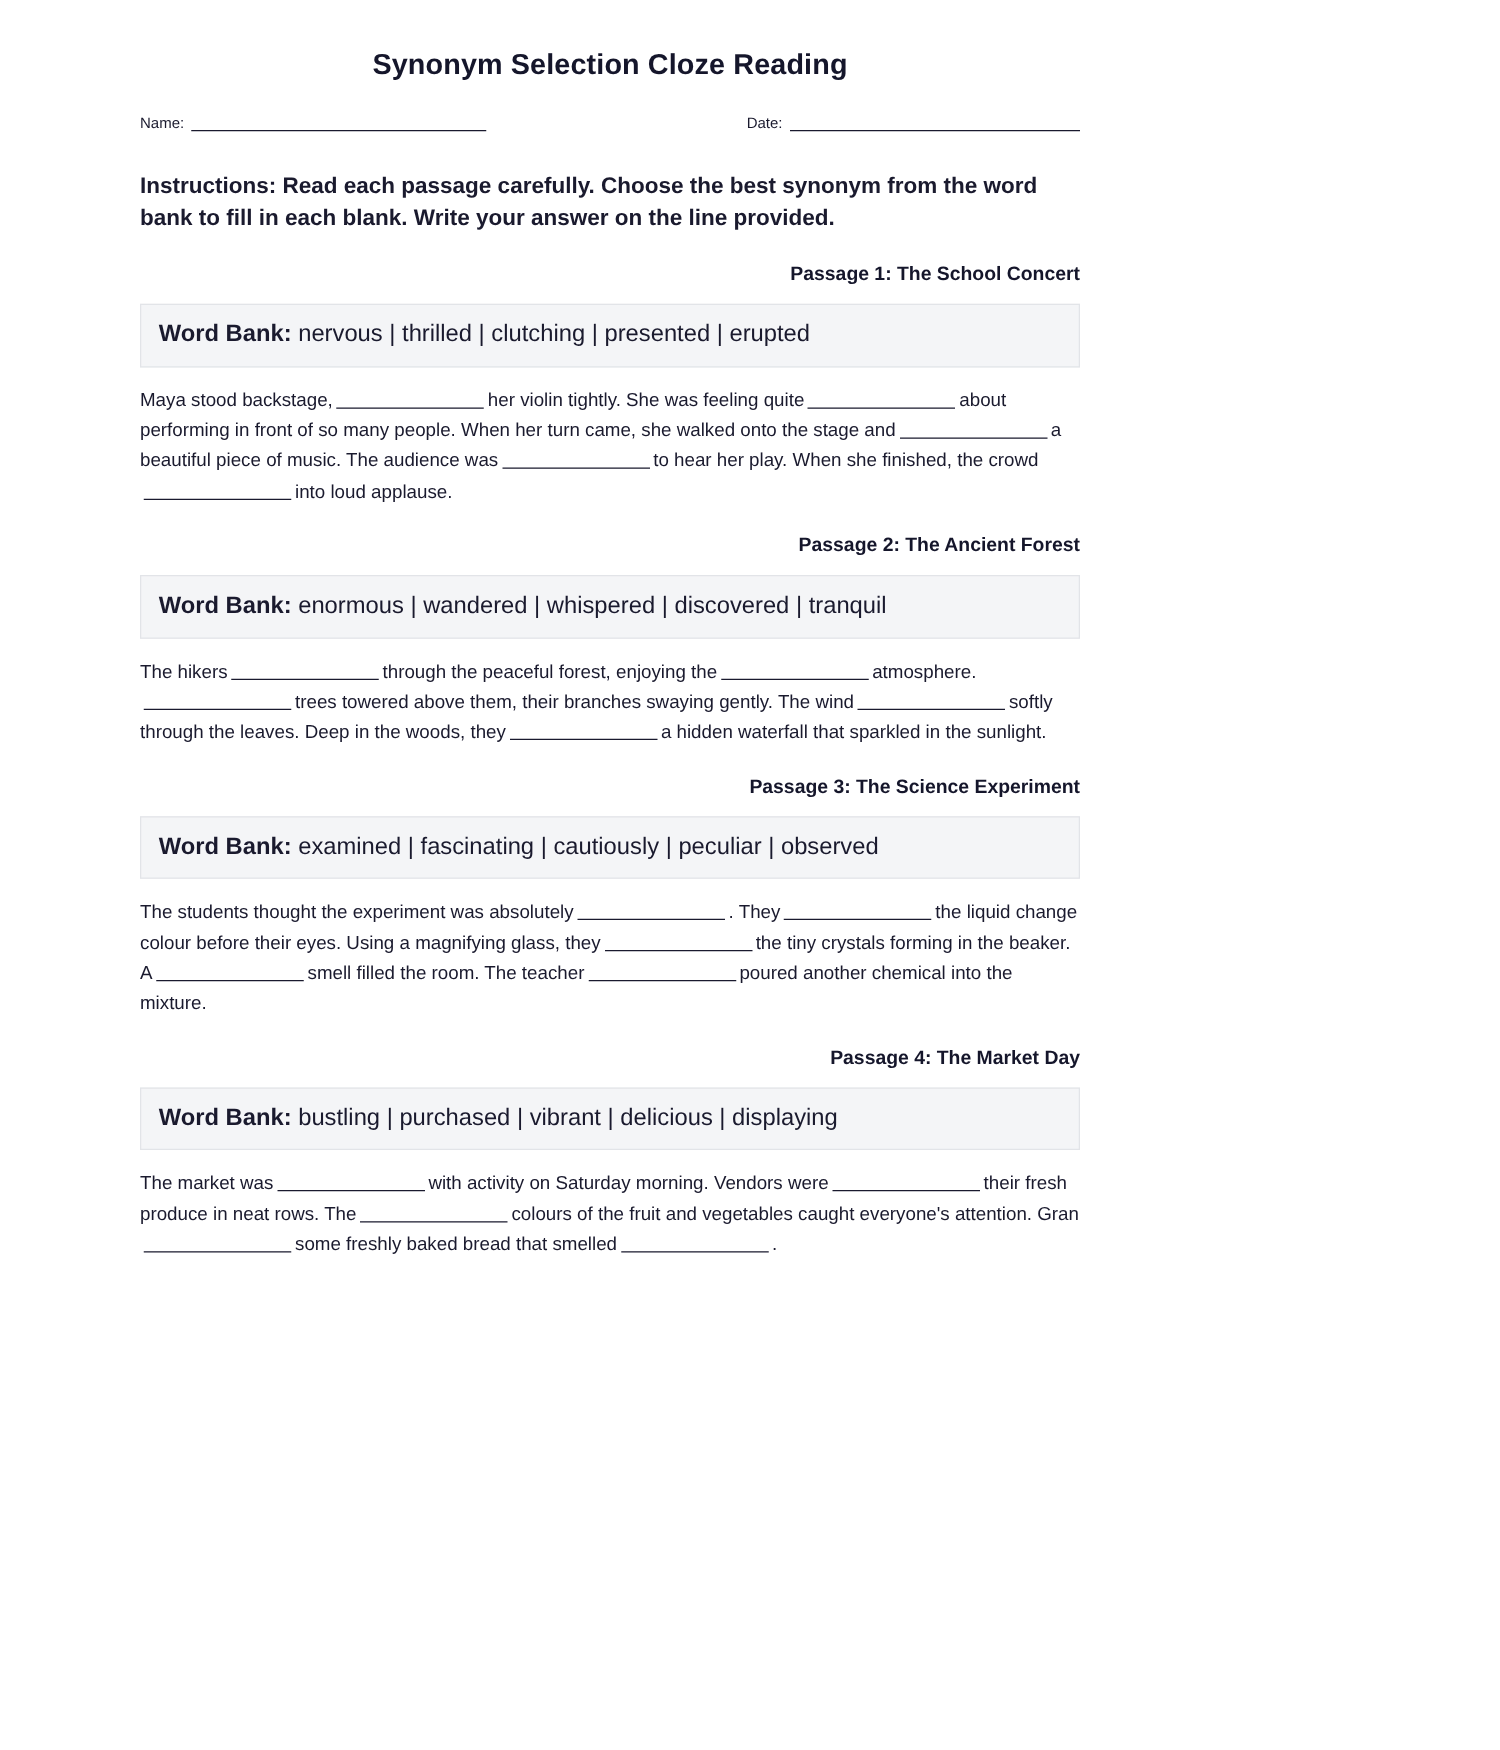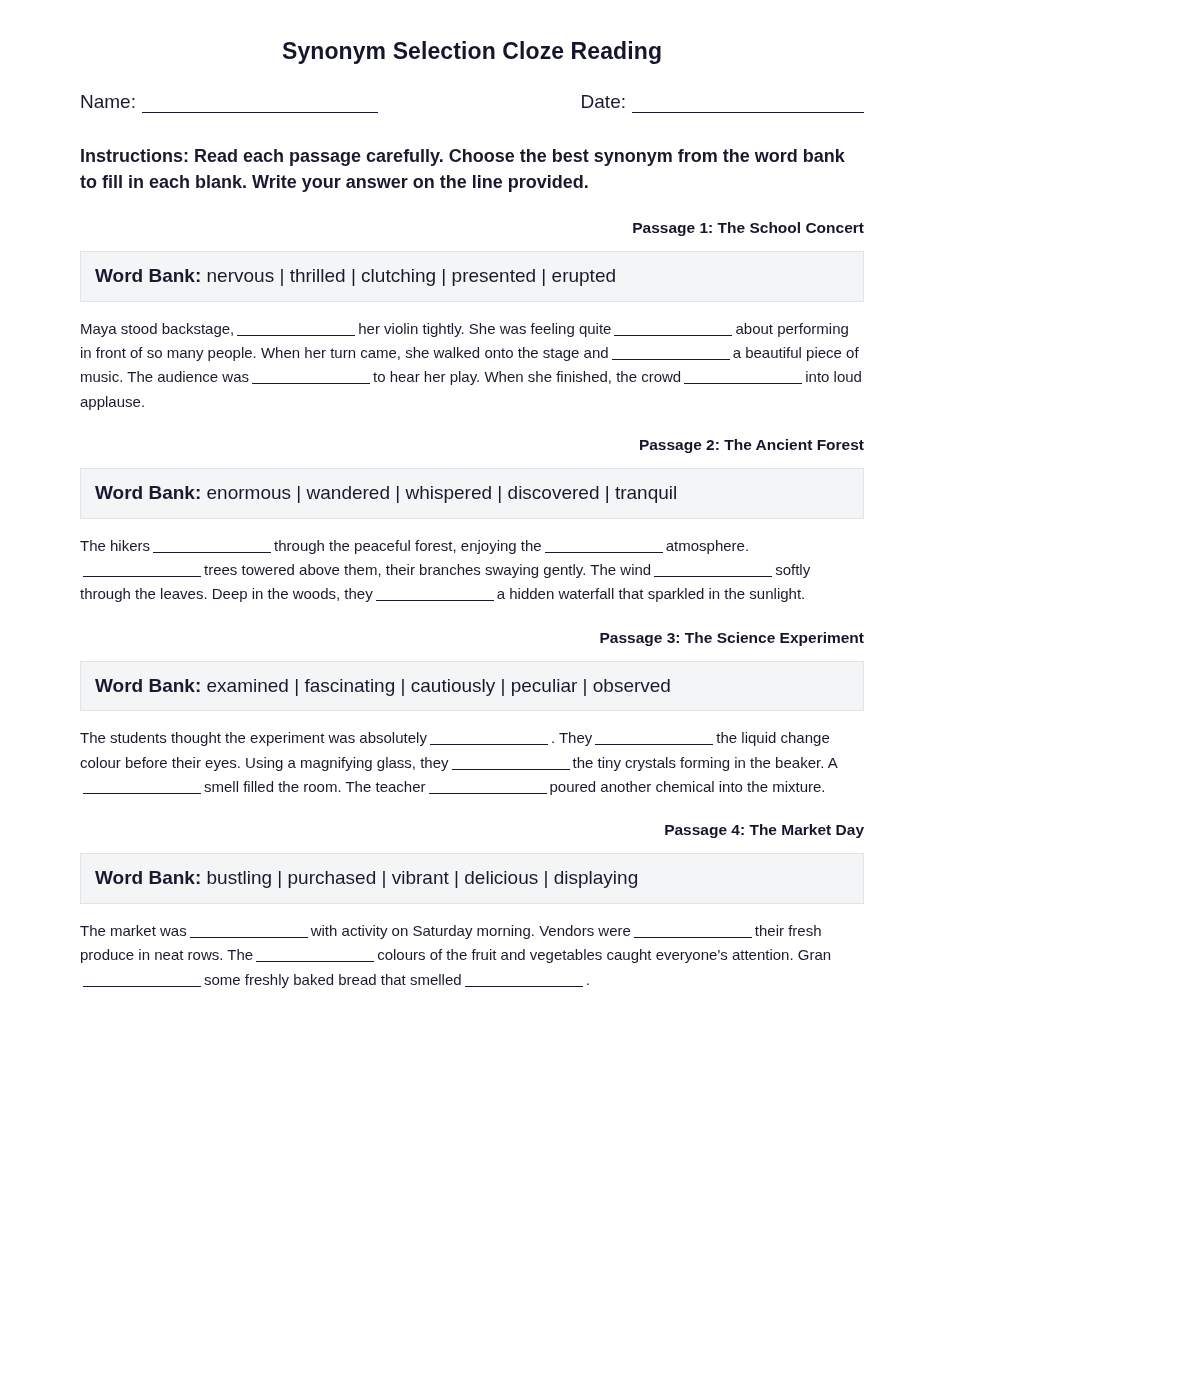--- a/index.html
+++ b/index.html
@@ -10,40 +10,40 @@
   body {
     width: 1200px;
     min-height: 1400px;
     font-family: "Liberation Sans", sans-serif;
     color: #1a1a2e;
   }
   .page {
     width: 1048px;
     min-height: 1400px;
     box-sizing: border-box;
-    padding: 30px 184px 40px 80px;
+    padding: 30px 184px 40px 112px;
   }
   h1.worksheet-title {
     font-size: 23px;
     font-weight: bold;
     text-align: center;
     margin: 8px 0 26px 0;
     color: #15162b;
     letter-spacing: 0.1px;
   }
   .name-date-row {
     display: flex;
     justify-content: space-between;
     align-items: flex-end;
     margin-bottom: 30px;
   }
   .field {
     display: flex;
     align-items: flex-end;
-    font-size: 19px;
+    font-size: 12px;
   }
   .field-label {
     white-space: nowrap;
     padding-right: 6px;
   }
   .field-line {
     display: inline-block;
     border-bottom: 1px solid #1a1a2e;
     height: 13px;
   }

